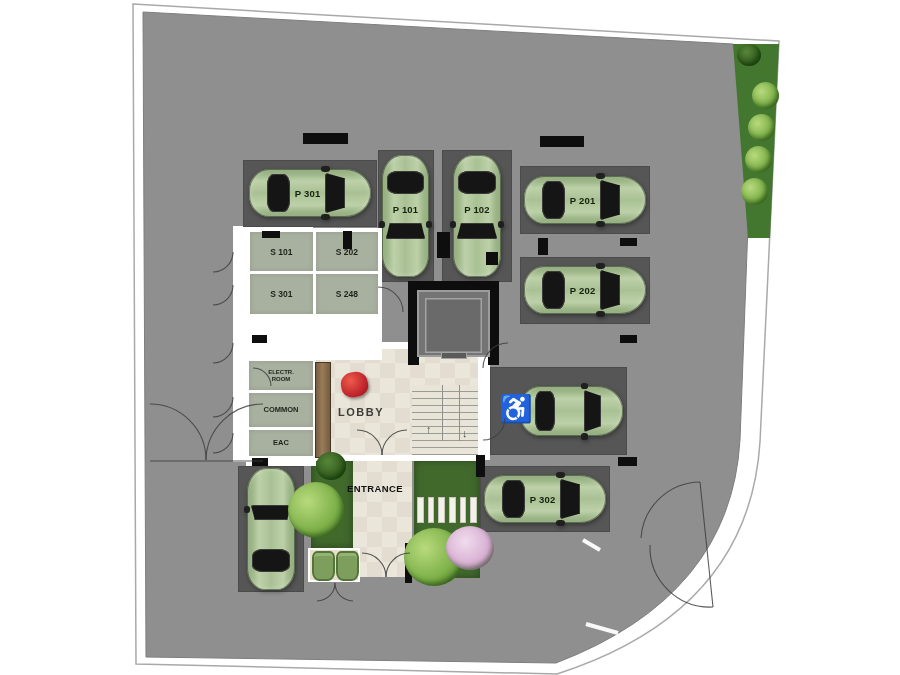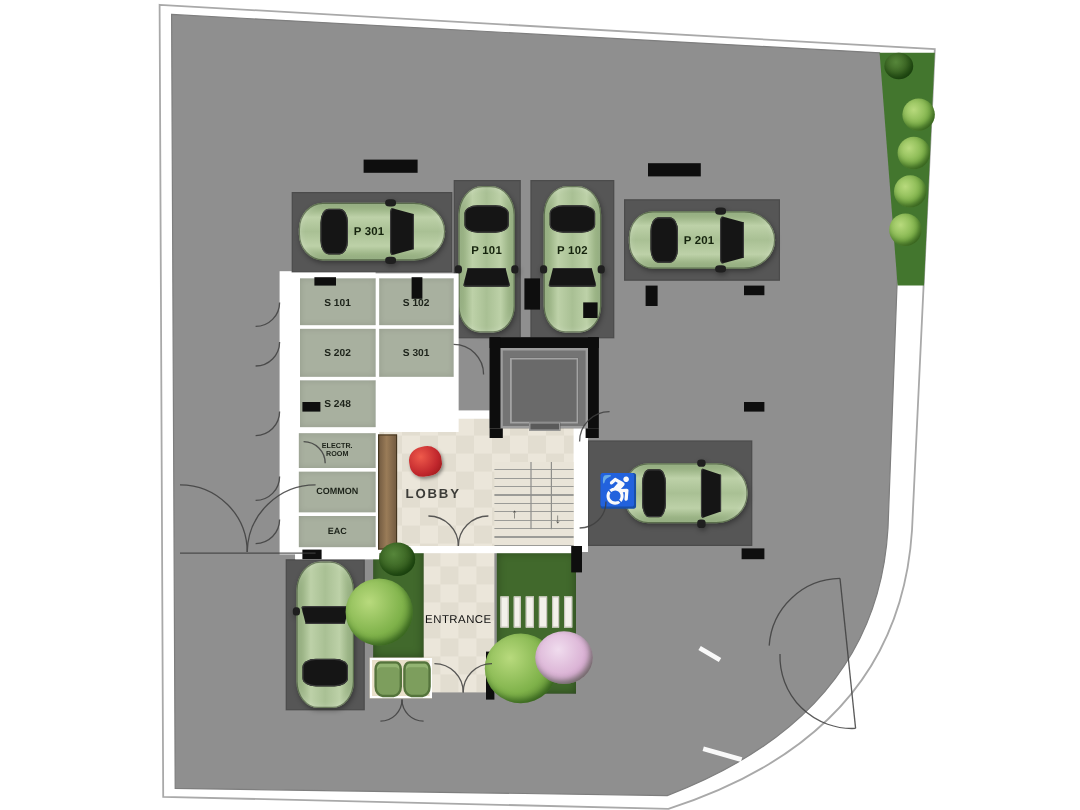--- a/index.html
+++ b/index.html
@@ -63,21 +63,21 @@
   .services-block .room-cell.small{font-size:6px;}
 
   
   .tiles{background:repeating-conic-gradient(#ebe6da 0% 25%, #e2ddd0 0% 50%) 0 0 / 30px 30px;}
   .lobby{z-index:10;box-shadow:inset 0 0 0 1px rgba(0,0,0,.08);}
   .reception-desk{z-index:16;background:linear-gradient(90deg,#6f583f,#9a7c58 45%,#6f583f);
     box-shadow:inset 0 0 0 1px #43351f;}
   .red-chair{z-index:17;background:radial-gradient(circle at 38% 32%,#ef5a4b,#c1272d 60%,#8f1414 100%);
     border-radius:45% 45% 42% 42%;transform:rotate(-10deg);box-shadow:1px 2px 3px rgba(0,0,0,.4);}
   .lobby-label{z-index:18;font-size:11px;font-weight:bold;letter-spacing:1.5px;color:#3c3c38;}
-  .entrance-label{z-index:18;font-size:9.5px;font-weight:normal;letter-spacing:.4px;color:#111;text-align:center;white-space:nowrap;margin-top:28px;}
+  .entrance-label{z-index:18;font-size:9.5px;font-weight:bold;letter-spacing:.4px;color:#111;text-align:left;white-space:nowrap;}
   .staircase{z-index:16;background:#e9e4d8;}
   .staircase .steps{position:absolute;inset:0;
     background:repeating-linear-gradient(180deg,transparent 0 6px,#9b9b97 6px 7px);}
   .staircase .rail1,.staircase .rail2{position:absolute;top:0;bottom:14px;width:0;border-left:1px solid #8f8f8b;}
   .staircase .rail1{left:30px;} .staircase .rail2{left:47px;}
   .stair-arrow{position:absolute;font-size:11px;color:#4c4c48;font-weight:bold;z-index:2;}
 
   
   .elevator{z-index:16;border:9px solid #0d0d0d;border-bottom:none;background:#747474;
     box-shadow:inset 0 0 0 2px #9d9d9d;}
@@ -109,21 +109,20 @@
   <svg class="layer-base" width="900" height="675" viewBox="0 0 900 675">
     <path d="M133,4 L779,41 L760,442 Q749,612 557,674 L136,664 Z" fill="none" stroke="#a9a9a9" stroke-width="1.5"></path>
     <path d="M143,12 L733,44 L753,90 L740,440 Q731,596 556,663 L146,657 Z" fill="#8f8f8f" stroke="#7e7e7e" stroke-width="1"></path>
     <polygon points="733,44 779,44 770,238 748,238" fill="#43762e"></polygon>
   </svg>
 
   <div class="abs white-backing" style="left:233px;top:226px;width:80px;height:236px;"></div>
 
   <div class="abs storage-block" style="left:246px;top:228px;width:128px;height:124px;">
     <div class="room-cell">S 101</div>
-    <div class="room-cell">S 102</div>
     <div class="room-cell">S 202</div>
     <div class="room-cell">S 301</div>
     <div class="room-cell">S 248</div>
   </div>
 
   <div class="abs services-block" style="left:246px;top:358px;width:64px;height:102px;">
     <div class="room-cell small">
       <span>ELECTR.</span>
       <span>ROOM</span>
     </div>
@@ -221,33 +220,53 @@
     <div class="car car-h abs" style="left:4px;top:10px;width:122px;height:48px;">
       <div class="body"></div>
         <div class="glass-roof"></div>
       <div class="label-zone">P 201</div>
       <div class="glass-windshield"></div>
         <div class="mirror m1"></div>
         <div class="mirror m2"></div>
     </div>
   </div>
 
+  <div class="abs bay" style="left:520px;top:257px;width:130px;height:67px;">
+    <div class="car car-h abs" style="left:4px;top:9px;width:122px;height:48px;">
+      <div class="body"></div>
+        <div class="glass-roof"></div>
+      <div class="label-zone">P 202</div>
+      <div class="glass-windshield"></div>
+        <div class="mirror m1"></div>
+        <div class="mirror m2"></div>
+    </div>
+  </div>
 
   <div class="abs bay" style="left:490px;top:367px;width:137px;height:88px;">
     <span class="abs wheelchair" style="left:9px;top:29px;">♿</span>
     <div class="car car-h abs" style="left:30px;top:19px;width:103px;height:50px;">
       <div class="body"></div>
         <div class="glass-roof"></div>
       <div class="label-zone"></div>
       <div class="glass-windshield"></div>
         <div class="mirror m1"></div>
         <div class="mirror m2"></div>
     </div>
   </div>
 
+  <div class="abs bay" style="left:480px;top:466px;width:130px;height:66px;">
+    <div class="car car-h abs" style="left:4px;top:9px;width:122px;height:48px;">
+      <div class="body"></div>
+        <div class="glass-roof"></div>
+      <div class="label-zone">P 302</div>
+      <div class="glass-windshield"></div>
+        <div class="mirror m1"></div>
+        <div class="mirror m2"></div>
+    </div>
+  </div>
 
   <div class="abs bay" style="left:238px;top:466px;width:66px;height:126px;">
     <div class="car car-v up abs" style="left:9px;top:2px;width:48px;height:122px;">
       <div class="body"></div>
         <div class="glass-roof"></div>
       <div class="label-zone"></div>
       <div class="glass-windshield"></div>
         <div class="mirror m1"></div>
         <div class="mirror m2"></div>
     </div>

